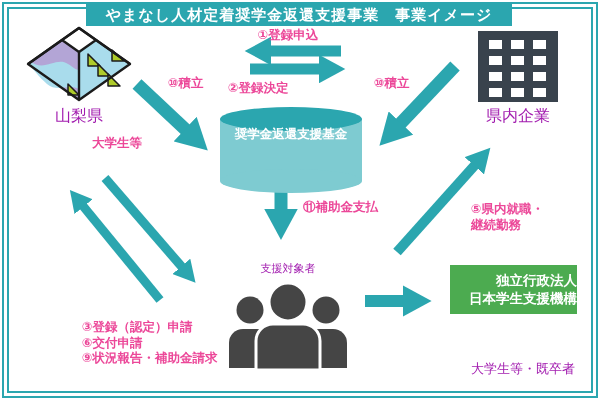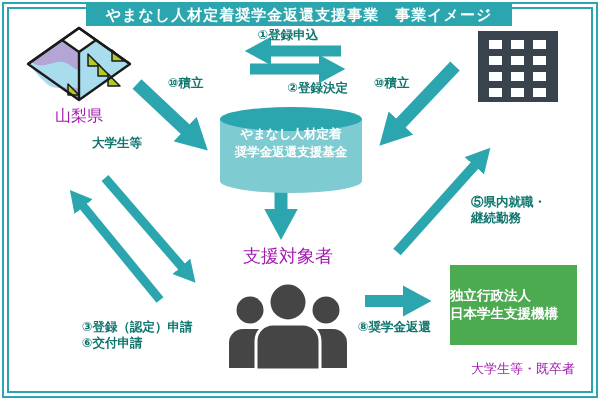--- a/index.html
+++ b/index.html
@@ -10,35 +10,35 @@
   .frame{position:absolute;border:2px solid #2ba6af;pointer-events:none;}
   .frame.outer{inset:2px;}
   .frame.inner{inset:7px;}
   #gfx{position:absolute;left:0;top:0;}
   .title-bar{
     position:absolute;left:86px;top:3px;width:426px;height:23px;
     background:#2ba6af;color:#fff;font-weight:bold;font-size:15px;
     line-height:23px;text-align:center;letter-spacing:1px;white-space:nowrap;z-index:5;
   }
   .flow{
-    position:absolute;color:#0f766e;font-weight:bold;font-size:12.5px;
+    position:absolute;color:#ec4899;font-weight:bold;font-size:12.5px;
     line-height:15.5px;white-space:nowrap;z-index:4;
   }
   .node-lbl{
     position:absolute;color:#a21caf;font-weight:normal;text-align:center;
     white-space:nowrap;z-index:4;
   }
   .fund-text{
     position:absolute;left:221px;top:125px;width:140px;text-align:center;
     color:#fff;font-weight:bold;font-size:12.5px;line-height:18px;z-index:4;
   }
   .jasso-box{
-    position:absolute;left:450px;top:265px;width:127px;height:80px;
+    position:absolute;left:450px;top:265px;width:127px;height:49px;
     background:#4cab50;color:#fff;font-weight:bold;font-size:13.5px;line-height:18px;
-    display:flex;flex-direction:column;align-items:flex-start;justify-content:center;
+    display:flex;flex-direction:column;align-items:flex-end;justify-content:center;
     text-align:center;z-index:4;
   }
   .ar{stroke:#2ba6af;}
   .sw13{stroke-width:13px;}
   .sw12{stroke-width:12px;}
   .sw11{stroke-width:11px;}
   .sw10{stroke-width:10px;}
   .sw9{stroke-width:9px;}
 </style>
 </head>
@@ -117,43 +117,44 @@
       <circle cx="326" cy="310" r="13.5"></circle>
       <path d="M305,368 v-25 a14,14 0 0 1 14,-14 h14 a14,14 0 0 1 14,14 v25 z"></path>
       <circle cx="288" cy="302" r="19" stroke="#fff" stroke-width="3"></circle>
       <path d="M256,370 v-29 a17,17 0 0 1 17,-17 h30 a17,17 0 0 1 17,17 v29 z" stroke="#fff" stroke-width="3"></path>
     </g>
   </svg>
 
   <div class="title-bar">やまなし人材定着奨学金返還支援事業　事業イメージ</div>
 
   <div class="node-lbl" style="left:29px;top:106px;width:100px;font-size:16px;">山梨県</div>
-  <div class="node-lbl" style="left:228px;top:244px;width:120px;font-size:18px;">支援対象者</div>
+  <div class="node-lbl" style="left:478px;top:106px;width:80px;font-size:16px;">県内企業</div>
+  <div class="node-lbl" style="left:228px;top:261px;width:120px;font-size:11px;">支援対象者</div>
   <div class="node-lbl" style="left:450px;top:360px;width:125px;font-size:13px;text-align:right;">大学生等・既卒者</div>
 
   <div class="fund-text">
-    <div>やまなし人材定着</div>
     <div>奨学金返還支援基金</div>
   </div>
 
   <div class="jasso-box">
     <div>独立行政法人</div>
     <div>日本学生支援機構</div>
   </div>
 
   <div class="flow" style="left:228px;top:28px;width:120px;text-align:center;">①登録申込</div>
-  <div class="flow" style="left:228px;top:81px;width:120px;text-align:right;">②登録決定</div>
+  <div class="flow" style="left:228px;top:81px;width:120px;text-align:left;">②登録決定</div>
   <div class="flow" style="left:168px;top:76px;">⑩積立</div>
   <div class="flow" style="left:374px;top:76px;">⑩積立</div>
   <div class="flow" style="left:92px;top:136px;">
     <div>大学生等</div>
   </div>
-  <div class="flow" style="left:471px;top:196px;font-family:Liberation Mono, monospace;">
+  <div class="flow" style="left:303px;top:200px;">⑪補助金支払</div>
+  <div class="flow" style="left:471px;top:202px;">
     <div>⑤県内就職・</div>
     <div>継続勤務</div>
   </div>
   <div class="flow" style="left:82px;top:320px;">
     <div>③登録（認定）申請</div>
     <div>⑥交付申請</div>
+    <div>⑨状況報告・補助金請求</div>
   </div>
-  <div class="flow" style="left:358px;top:320px;">⑧奨学金返還</div>
 
 </div>
 
 </body></html>

